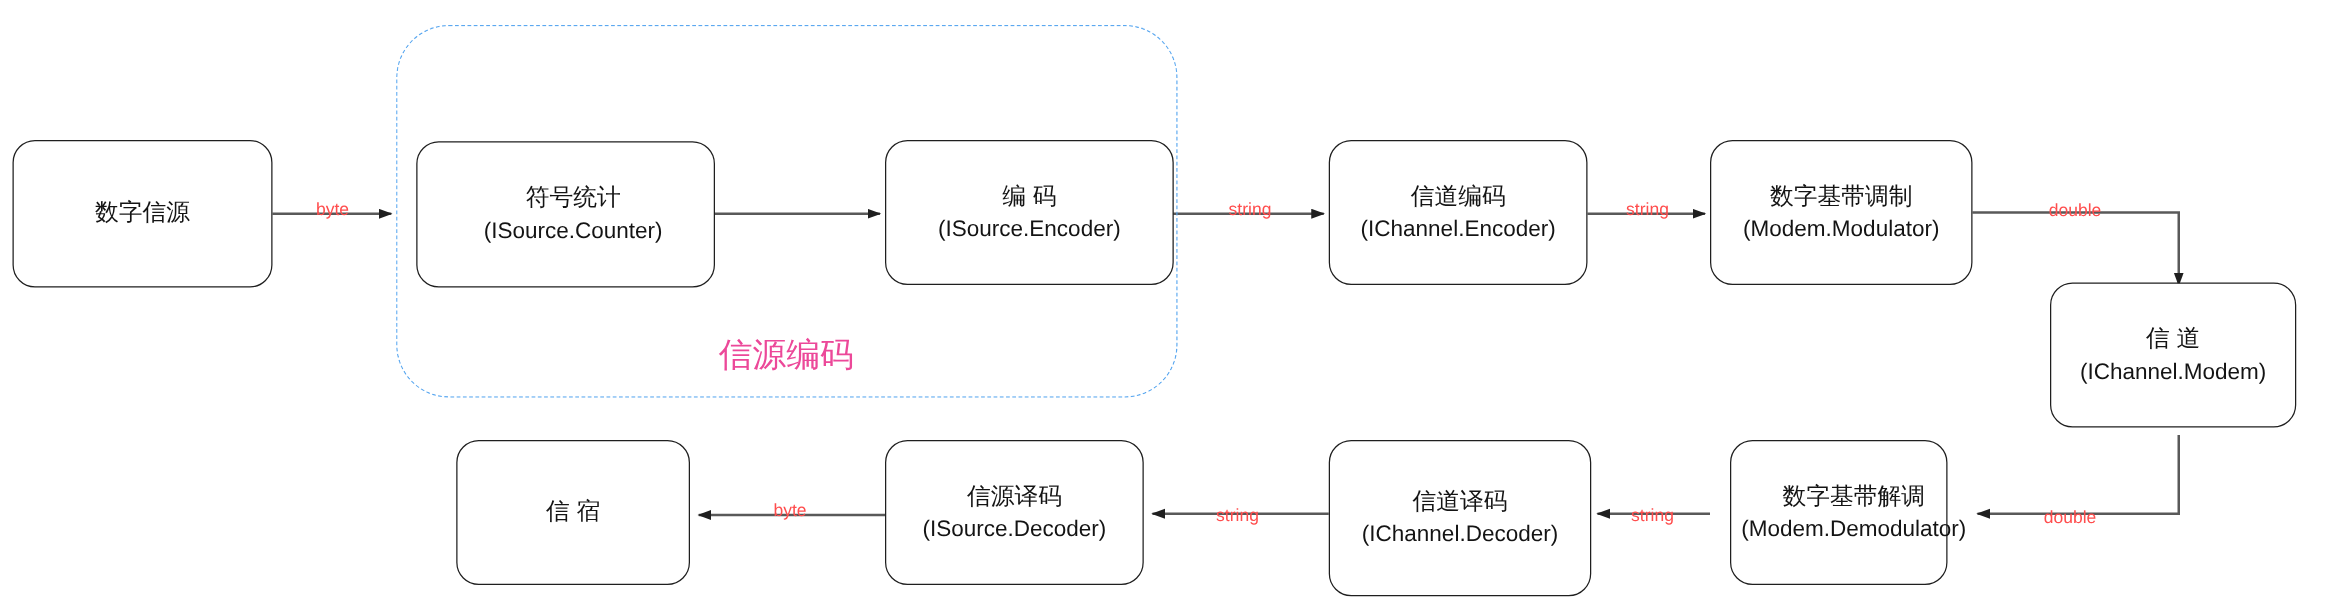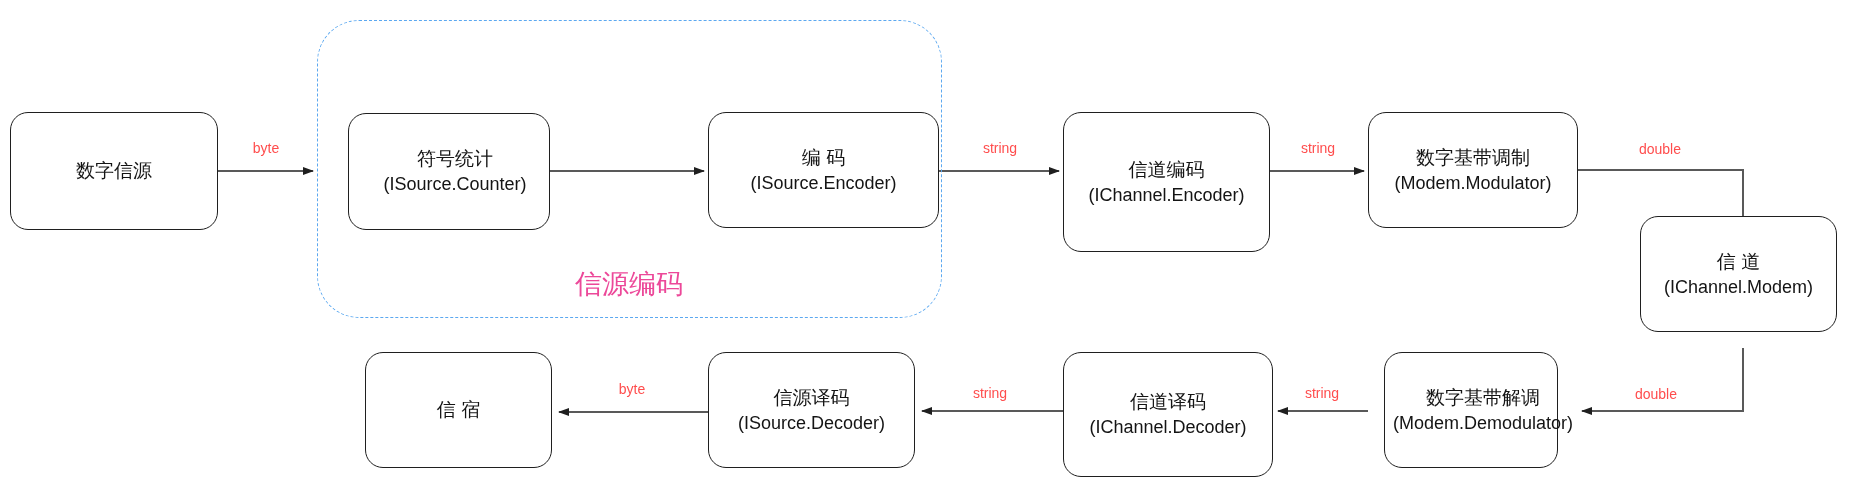--- a/index.html
+++ b/index.html
@@ -40,20 +40,21 @@
     font-size:27px;
     white-space:nowrap;
     font-family:Liberation Serif, serif;
   }
   .edge-label {
     position:absolute;
     transform:translateX(-50%);
     color:#ff4d4d;
     font-size:14px;
     white-space:nowrap;
+    margin-top:19px;
   }
 </style>
 </head>
 <body>
 
 <div class="canvas">
 
   <svg class="connectors" viewBox="0 0 1863 489" xmlns="http://www.w3.org/2000/svg">
     <defs>
       <marker id="ah" markerWidth="12" markerHeight="10" refX="10" refY="4" orient="auto" markerUnits="userSpaceOnUse">
@@ -72,41 +73,41 @@
   </svg>
 
   <div class="group"></div>
   <div class="group-label">信源编码</div>
 
   <div class="node" style="left:10px;top:112px;width:208px;height:118px;">
     <div class="title">数字信源</div>
     <div class="subtitle"></div>
   </div>
 
-  <div class="node" style="left:348px;top:113px;width:202px;height:117px;padding-left:12px;">
+  <div class="node" style="left:333px;top:113px;width:239px;height:117px;padding-left:12px;">
     <div class="title">符号统计</div>
     <div class="subtitle">(ISource.Counter)</div>
   </div>
 
   <div class="node" style="left:708px;top:112px;width:231px;height:116px;">
     <div class="title">编 码</div>
     <div class="subtitle">(ISource.Encoder)</div>
   </div>
 
-  <div class="node" style="left:1063px;top:112px;width:207px;height:140px;">
+  <div class="node" style="left:1063px;top:112px;width:207px;height:116px;">
     <div class="title">信道编码</div>
     <div class="subtitle">(IChannel.Encoder)</div>
   </div>
 
   <div class="node" style="left:1368px;top:112px;width:210px;height:116px;">
     <div class="title">数字基带调制</div>
     <div class="subtitle">(Modem.Modulator)</div>
   </div>
 
-  <div class="node" style="left:1640px;top:216px;width:197px;height:116px;">
+  <div class="node" style="left:1640px;top:226px;width:197px;height:116px;">
     <div class="title">信 道</div>
     <div class="subtitle">(IChannel.Modem)</div>
   </div>
 
   <div class="node" style="left:1384px;top:352px;width:174px;height:116px;padding-left:24px;">
     <div class="title">数字基带解调</div>
     <div class="subtitle">(Modem.Demodulator)</div>
   </div>
 
   <div class="node" style="left:1063px;top:352px;width:210px;height:125px;">

